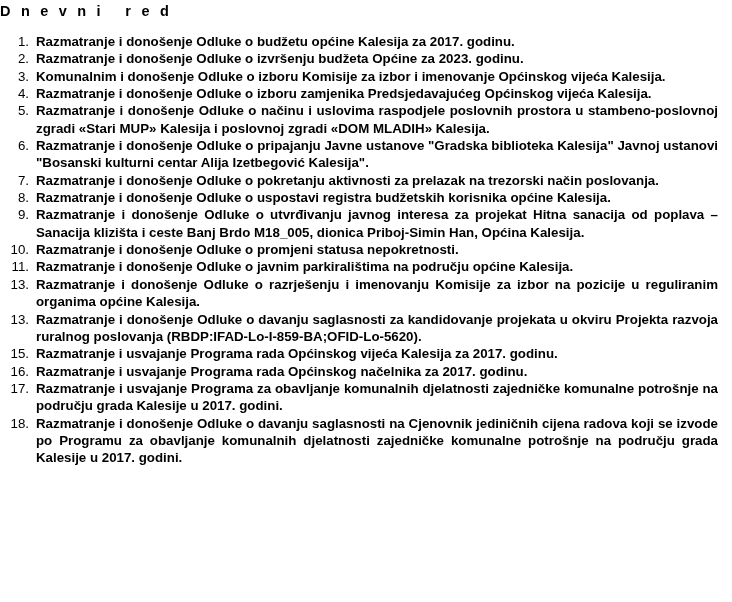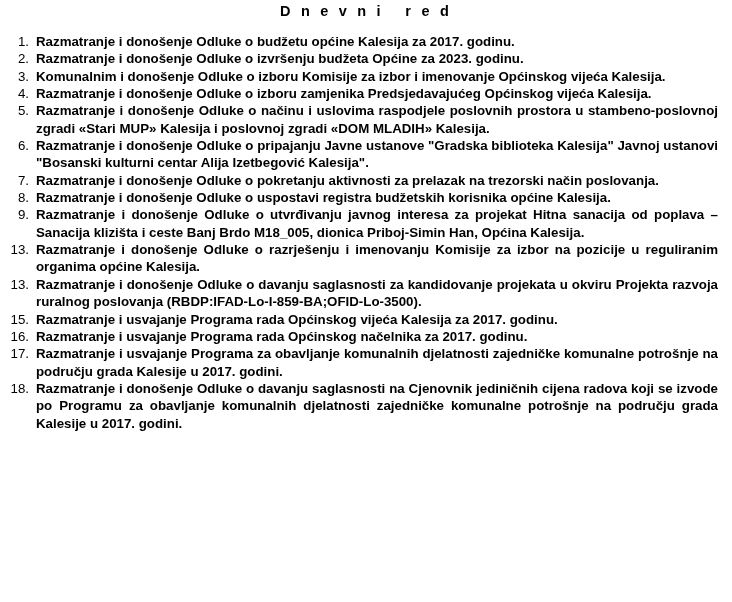--- a/index.html
+++ b/index.html
@@ -17,21 +17,20 @@
   }
 
   .page {
     position: relative;
     width: 732px;
     height: 602px;
     box-sizing: border-box;
   }
 
   .doc-title {
-    text-align: center;
     font-weight: bold;
     font-size: 14.5px;
     letter-spacing: 3.2px;
     line-height: 17px;
     padding-top: 3px;
     margin: 0 0 13px 0;
     white-space: pre;
   }
 
   .agenda-list {
@@ -105,26 +104,34 @@
       </li>
       <li class="agenda-item">
         <span class="marker">8.</span>
         <span class="body">Razmatranje i donošenje Odluke o uspostavi registra budžetskih korisnika općine Kalesija.</span>
       </li>
       <li class="agenda-item">
         <span class="marker">9.</span>
         <span class="body">Razmatranje i donošenje Odluke o utvrđivanju javnog interesa za projekat Hitna sanacija od poplava – Sanacija klizišta i ceste Banj Brdo M18_005, dionica Priboj-Simin Han, Općina Kalesija.</span>
       </li>
       <li class="agenda-item">
+        <span class="marker">10.</span>
+        <span class="body">Razmatranje i donošenje Odluke o promjeni statusa nepokretnosti.</span>
+      </li>
+      <li class="agenda-item">
+        <span class="marker">11.</span>
+        <span class="body">Razmatranje i donošenje Odluke o javnim parkiralištima na području općine Kalesija.</span>
+      </li>
+      <li class="agenda-item">
         <span class="marker">13.</span>
         <span class="body">Razmatranje i donošenje Odluke o razrješenju i imenovanju Komisije za izbor na pozicije u reguliranim organima općine Kalesija.</span>
       </li>
       <li class="agenda-item">
         <span class="marker">13.</span>
-        <span class="body">Razmatranje i donošenje Odluke o davanju saglasnosti za kandidovanje projekata u okviru Projekta razvoja ruralnog poslovanja (RBDP:IFAD-Lo-I-859-BA;OFID-Lo-3500).</span>
+        <span class="body">Razmatranje i donošenje Odluke o davanju saglasnosti za kandidovanje projekata u okviru Projekta razvoja ruralnog poslovanja (RBDP:IFAD-Lo-I-859-BA;OFID-Lo-5620).</span>
       </li>
       <li class="agenda-item">
         <span class="marker">15.</span>
         <span class="body">Razmatranje i usvajanje Programa rada Općinskog vijeća Kalesija za 2017. godinu.</span>
       </li>
       <li class="agenda-item">
         <span class="marker">16.</span>
         <span class="body">Razmatranje i usvajanje Programa rada Općinskog načelnika za 2017. godinu.</span>
       </li>
       <li class="agenda-item">

